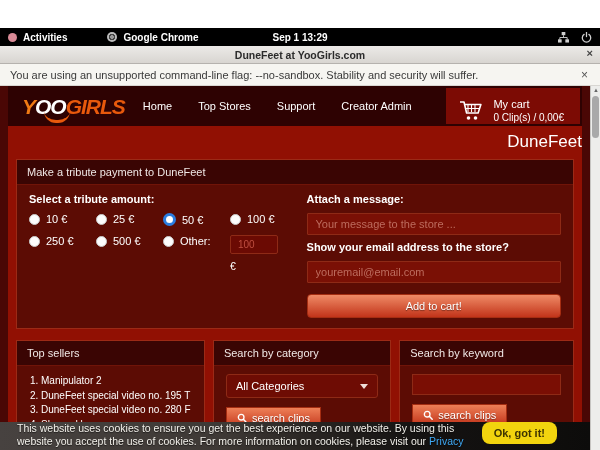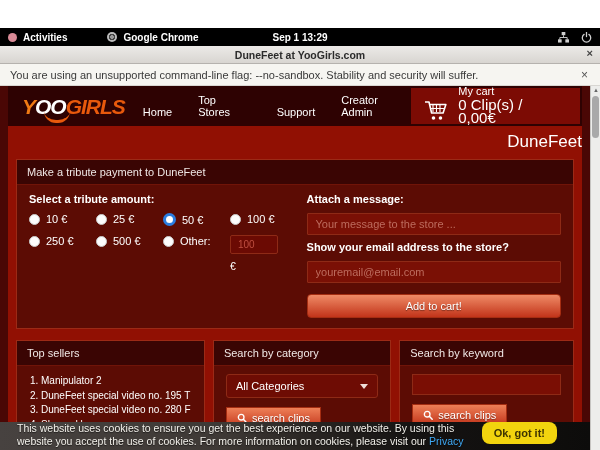--- a/index.html
+++ b/index.html
@@ -34,21 +34,21 @@
 
   
   .nav { display:flex; align-items:center; height:40px; background:#2e0202; }
   .logo { position:relative; margin-left:14px; font-size:21px; font-weight:bold; font-style:italic; letter-spacing:-1px; line-height:1; cursor:pointer; }
   .logo .l-y { color:#f07a14; } .logo .l-oo { color:#fff; } .logo .l-girls { color:#e8590c; }
   .logo .smile { position:absolute; left:22px; top:15px; width:26px; height:12px; border:3px solid #e8590c; border-top:none; border-left:none; border-right:none; border-radius:0 0 14px 14px; }
   .menu { display:flex; align-items:flex-end; margin-left:18px; gap:26px; }
   .menu-item { color:#fff; font-size:11px; cursor:pointer; }
   .cart { margin-left:auto; margin-right:2px; background:#7c0b04; height:36px; display:flex; align-items:flex-end; gap:9px; padding:0 16px 0 12px; cursor:pointer; }
   .cart-text { color:#fff; font-size:11px; line-height:13px; }
-  .cart-text .cart-sub { font-size:15px; }
+  .cart-text .cart-sub { font-size:10px; }
 
   
   .page-title { text-align:right; color:#fff; font-size:17px; padding:6px 0 7px; }
 
   
   .panel { border:1px solid #9c2a16; background:#5c0c04; margin:0 8px 11px; }
   .panel-header { background:#3a0503; color:#f0e8e6; font-size:11px; padding:6px 10px; border-bottom:1px solid #701408; }
   .panel-body { padding:8px 12px 10px; }
 
   .tribute-body { display:flex; gap:18px; }

